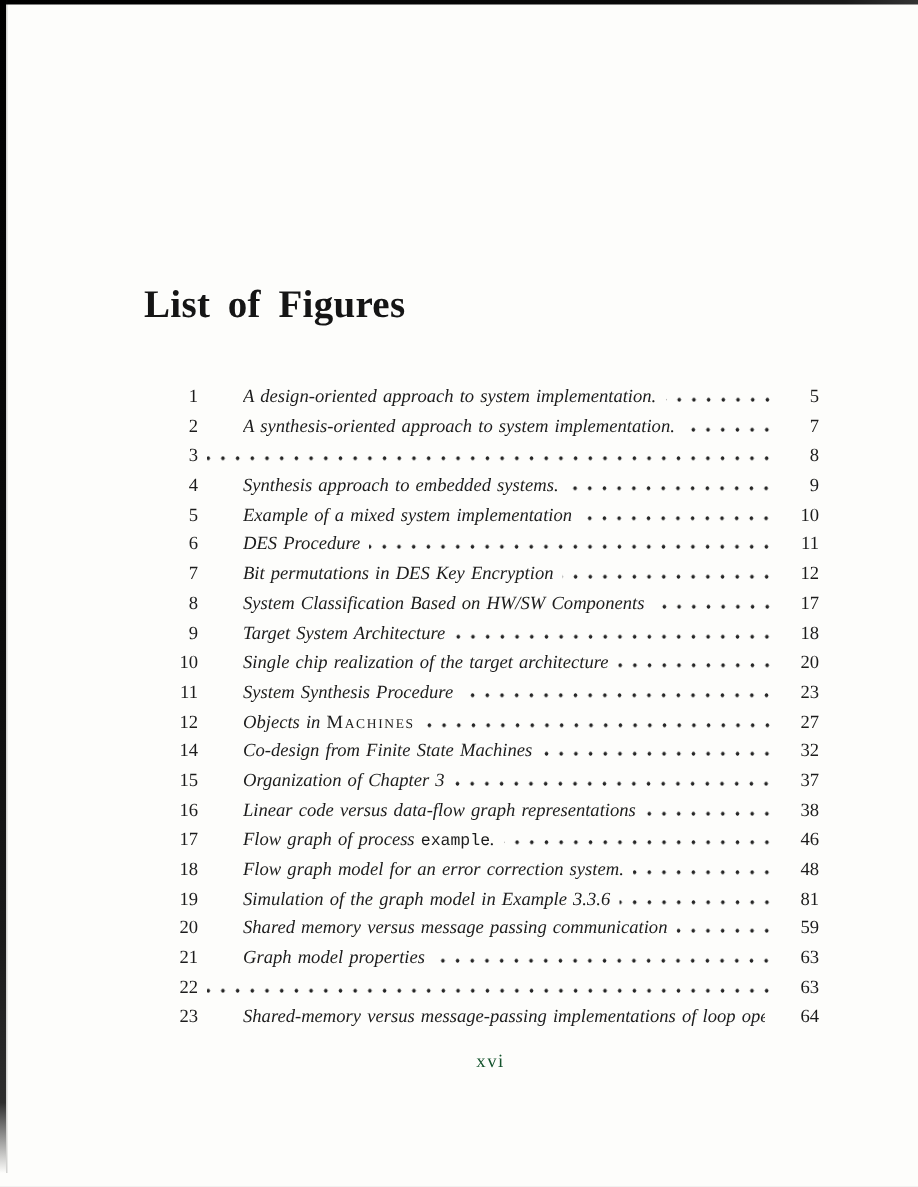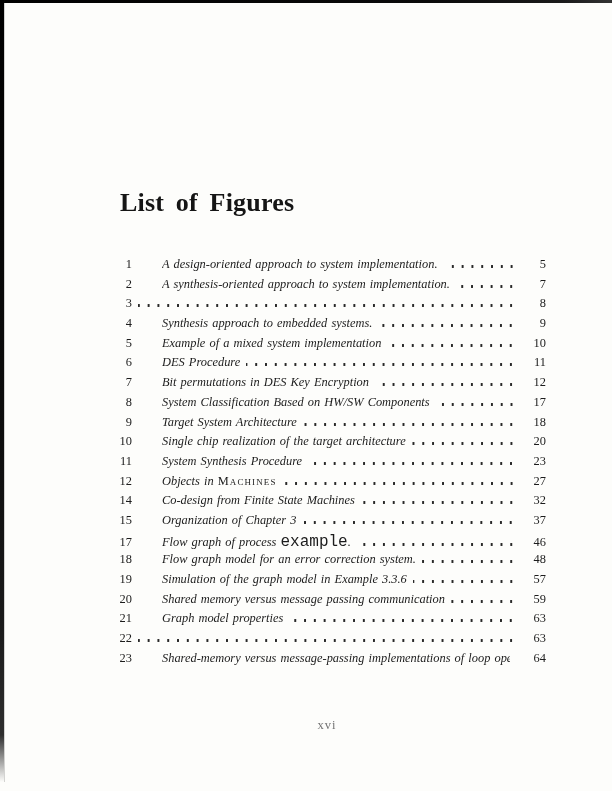--- a/index.html
+++ b/index.html
@@ -16,55 +16,55 @@
   .edge-top{
     position:absolute;top:0;left:0;width:612px;height:3px;
     background:linear-gradient(90deg,#000 0%,#0a0a0a 70%,#1a1a1a 92%,#333 100%);
   }
   .edge-left{
     position:absolute;top:0;left:0;width:4px;height:782px;
     background:linear-gradient(180deg,#000 0%,#0d0d0d 55%,#1a1a1a 80%,#2e2e2e 94%,rgba(40,40,40,0) 100%);
     box-shadow:1px 0 0 rgba(20,20,20,0.18);
   }
   .title{
-    position:absolute;left:120px;top:189px;
+    position:absolute;left:96px;top:189px;
     margin:0;
     font-size:26px;font-weight:700;line-height:1.05;
     letter-spacing:0.2px;word-spacing:5px;
     color:#151515;
   }
   .lof{
     position:absolute;left:108px;top:257px;width:438px;
   }
   .row{
     display:flex;align-items:baseline;
     height:19.7px;
     font-size:12.4px;
     white-space:nowrap;
   }
   .num{flex:0 0 24px;text-align:right;color:#1c1c1c;}
   .cap{flex:0 1 auto;margin-left:30px;overflow:hidden;word-spacing:1px;}
   .it{font-style:italic;}
   .sc{font-style:normal;font-variant:small-caps;letter-spacing:1.1px;}
   .caps{font-style:normal;letter-spacing:1.3px;font-size:12px;}
-  .mono{font-style:normal;font-family:"Liberation Mono", monospace;font-size:16px;}
+  .mono{font-style:normal;font-family:"Liberation Mono", monospace;font-size:11px;}
   .leader{
     flex:1 1 0;min-width:0;
     height:3px;
     margin:0 12px 0 6px;
     background-image:radial-gradient(circle, #262626 1.1px, rgba(0,0,0,0) 1.45px);
     background-size:9.8px 3px;
     background-repeat:repeat-x;
     background-position:right bottom;
   }
   .pg{flex:0 0 18px;text-align:right;color:#1c1c1c;}
   .footer{
-    position:absolute;left:108px;top:719px;width:438px;
+    position:absolute;left:108px;top:701px;width:438px;
     text-align:center;font-size:12.5px;line-height:1.1;
-    letter-spacing:1px;color:#737373;
+    letter-spacing:1px;color:#14532d;
   }
 </style>
 </head>
 <body>
 
 <div class="page">
   <div class="edge-top"></div>
   <div class="edge-left"></div>
 
   <h1 class="title">List of Figures</h1>
@@ -147,36 +147,42 @@
         <span class="leader"></span>
         <span class="pg">32</span>
       </div>
       <div class="row">
         <span class="num">15</span>
         <span class="cap"><span class="it">Organization of Chapter 3</span></span>
         <span class="leader"></span>
         <span class="pg">37</span>
       </div>
       <div class="row">
+        <span class="num">16</span>
+        <span class="cap"><span class="it">Linear code versus data-flow graph representations</span></span>
+        <span class="leader"></span>
+        <span class="pg">38</span>
+      </div>
+      <div class="row">
         <span class="num">17</span>
         <span class="cap"><span class="it">Flow graph of process </span><span class="mono">example</span><span class="it">.</span></span>
         <span class="leader"></span>
         <span class="pg">46</span>
       </div>
       <div class="row">
         <span class="num">18</span>
         <span class="cap"><span class="it">Flow graph model for an error correction system.</span></span>
         <span class="leader"></span>
         <span class="pg">48</span>
       </div>
       <div class="row">
         <span class="num">19</span>
         <span class="cap"><span class="it">Simulation of the graph model in Example 3.3.6</span></span>
         <span class="leader"></span>
-        <span class="pg">57</span>
+        <span class="pg">81</span>
       </div>
       <div class="row">
         <span class="num">20</span>
         <span class="cap"><span class="it">Shared memory versus message passing communication</span></span>
         <span class="leader"></span>
         <span class="pg">59</span>
       </div>
       <div class="row">
         <span class="num">21</span>
         <span class="cap"><span class="it">Graph model properties</span></span>

